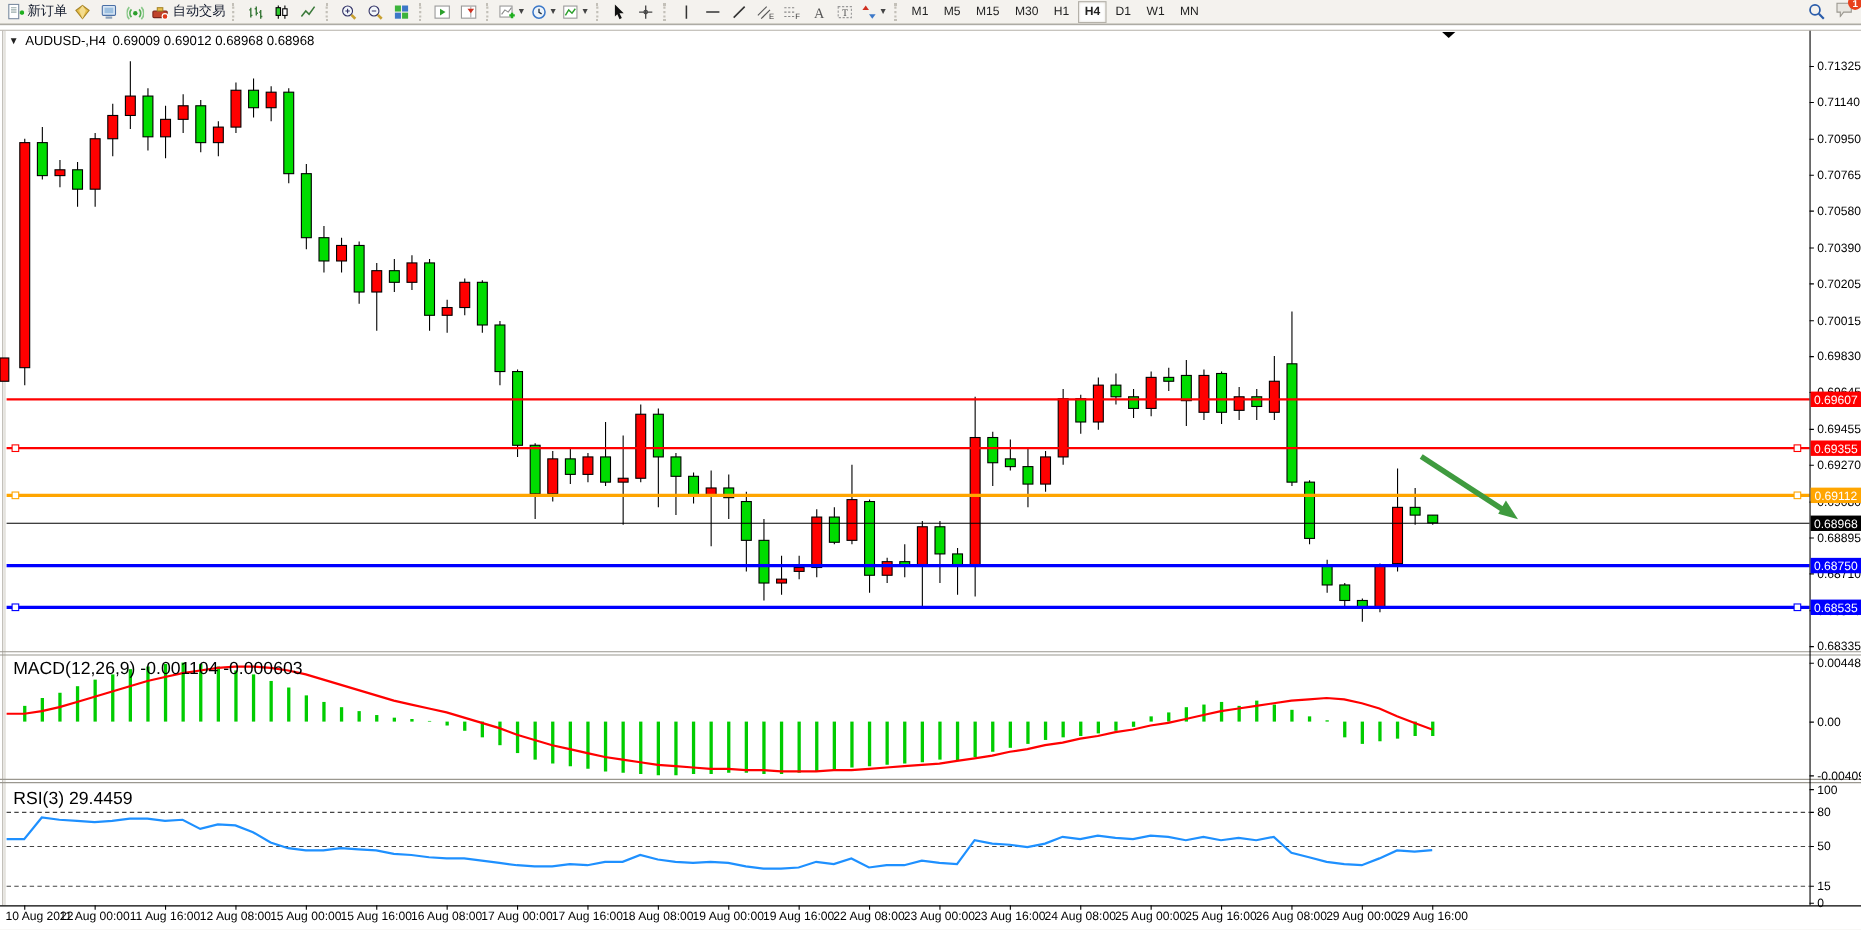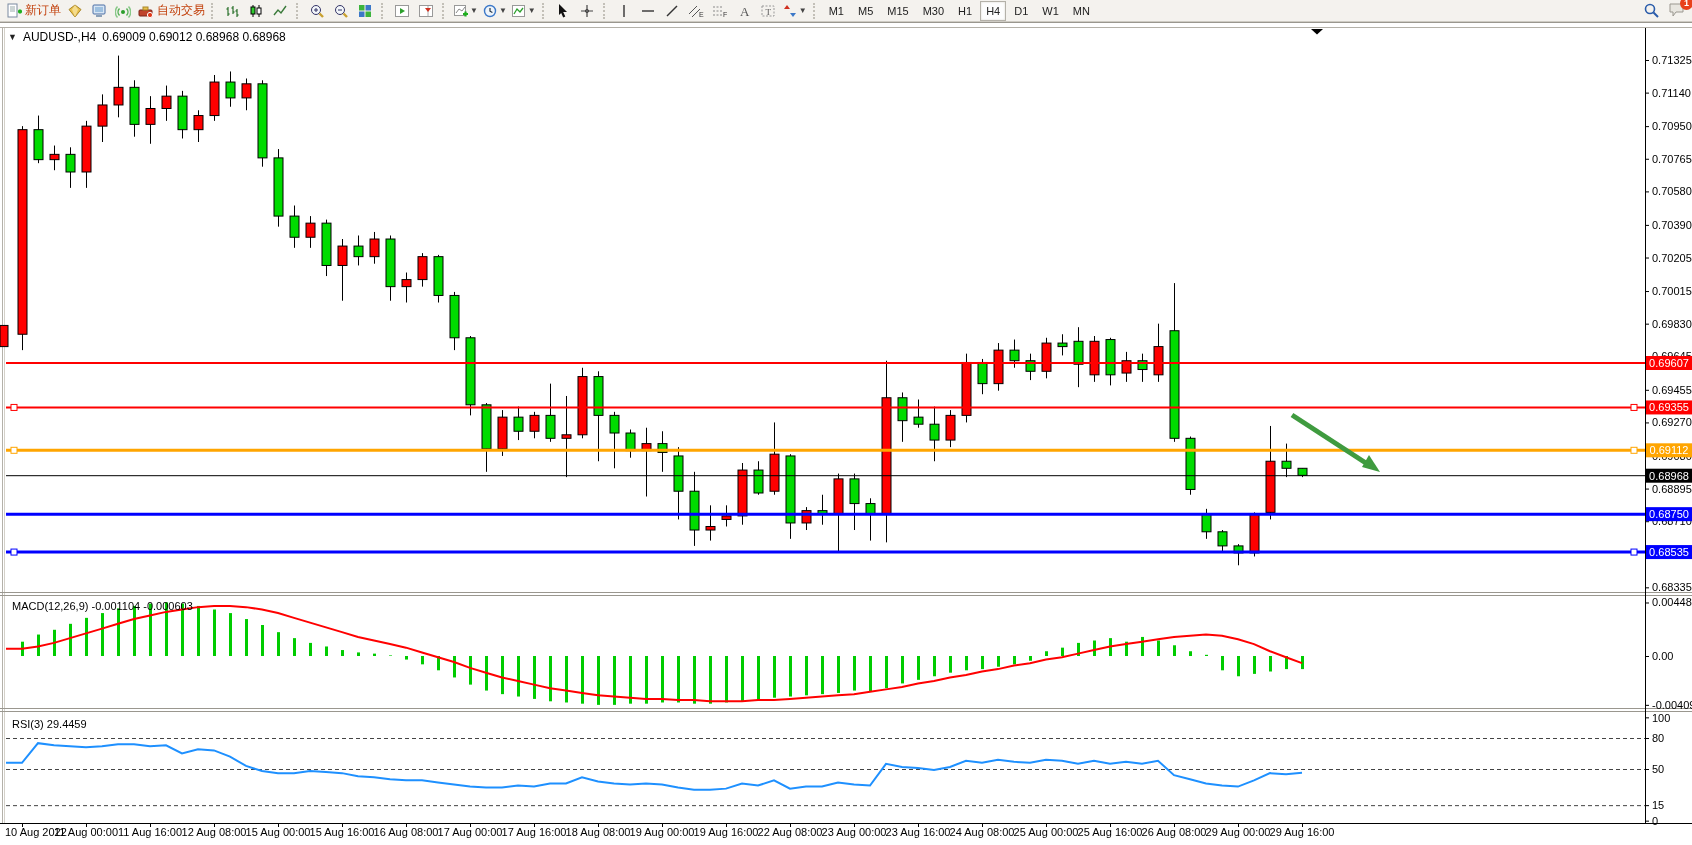--- a/index.html
+++ b/index.html
@@ -3,37 +3,37 @@
 <meta charset="utf-8">
 <style>
   html,body{margin:0;padding:0;background:#edebe5;font-family:"Liberation Sans",sans-serif;}
   #app{position:relative;width:1692px;height:845px;overflow:hidden;background:#fff;}
   
   #toolbar{position:absolute;top:0;left:0;width:1692px;height:22px;background:#f4f2ee;
     border-bottom:1px solid #cfccc4;display:flex;align-items:center;padding-left:4px;box-sizing:border-box;}
   .tbtn{height:20px;min-width:20px;display:flex;align-items:center;justify-content:center;
     padding:0 2px;border-radius:2px;cursor:default;}
   .tbtn svg{display:block;}
-  .tlabel{font-size:12px;color:#c2410c;margin-left:3px;white-space:nowrap;}
+  .tlabel{font-size:12px;color:#0f172a;margin-left:3px;white-space:nowrap;}
   .tsep{width:3px;height:16px;border-left:2px dotted #c3c0b8;margin:0 4px;}
   .caret{font-size:8px;color:#444;margin-left:1px;}
   .tfbtn{font-size:11px;color:#222;height:18px;padding:0 5px;display:flex;align-items:center;margin:0 1px;border:1px solid transparent;}
-  .tfbtn.active{background:#fdfdfd;border:1px solid #b4b1a9;box-shadow:inset 0 0 2px #d8d5cd;}
+  .tfbtn.active{background:#fdfdfd;border:1px solid #b4b1a9;box-shadow:inset 0 0 2px #d8d5cd;font-weight:bold;}
   #tb-right{margin-left:auto;display:flex;align-items:center;margin-right:6px;gap:8px;}
   #notif-wrap{position:relative;}
   #notif-badge{position:absolute;top:-4px;right:-7px;background:#e8401c;color:#fff;font-size:9px;
     min-width:13px;height:13px;border-radius:7px;display:flex;align-items:center;justify-content:center;font-weight:bold;}
   
   #chartwin{position:absolute;top:22px;left:0;width:1692px;height:823px;background:#fff;
     border-top:1px solid #9a978f;box-sizing:border-box;}
   #chart-svg{position:absolute;top:0;left:0;}
   .overlay-label{position:absolute;font-size:12px;color:#000;white-space:nowrap;z-index:5;}
   #title-row{top:7px;left:8px;display:flex;align-items:center;gap:6px;}
   #title-caret{font-size:9px;color:#222;}
-  .pane-label{font-size:11px;}
+  .pane-label{font-size:16px;}
 </style>
 </head>
 <body>
 <div id="app">
 
   <div id="toolbar">
     <div class="tbtn">
       <svg width="16" height="16">
         <rect x="2" y="1" width="9" height="13" fill="#fff" stroke="#7a8aa0"></rect>
         <line x1="4" y1="4" x2="9" y2="4" stroke="#9aa"></line>

